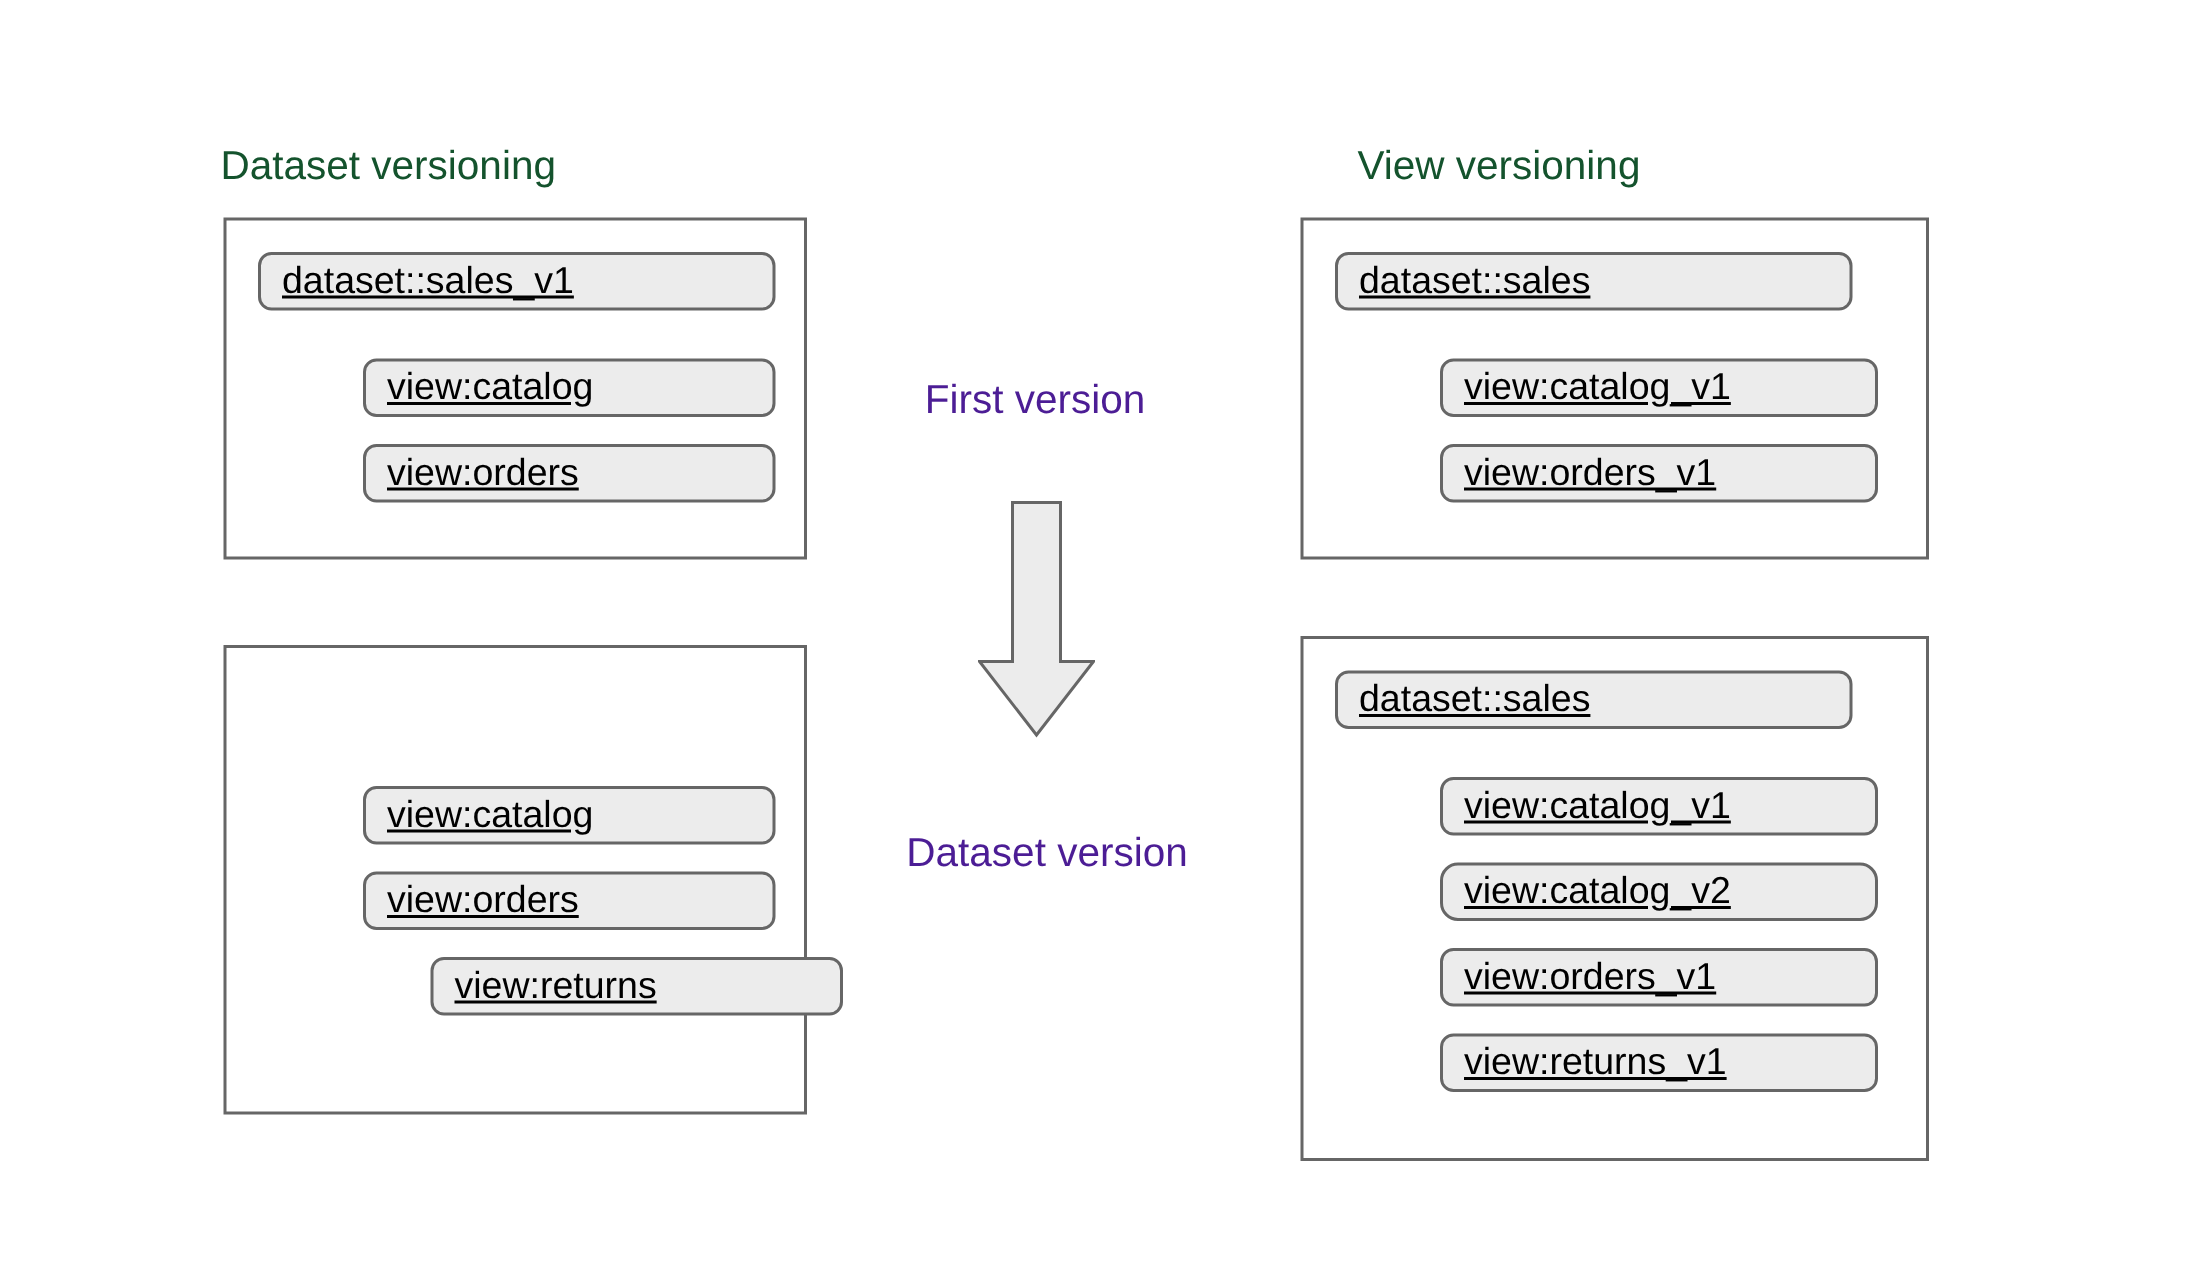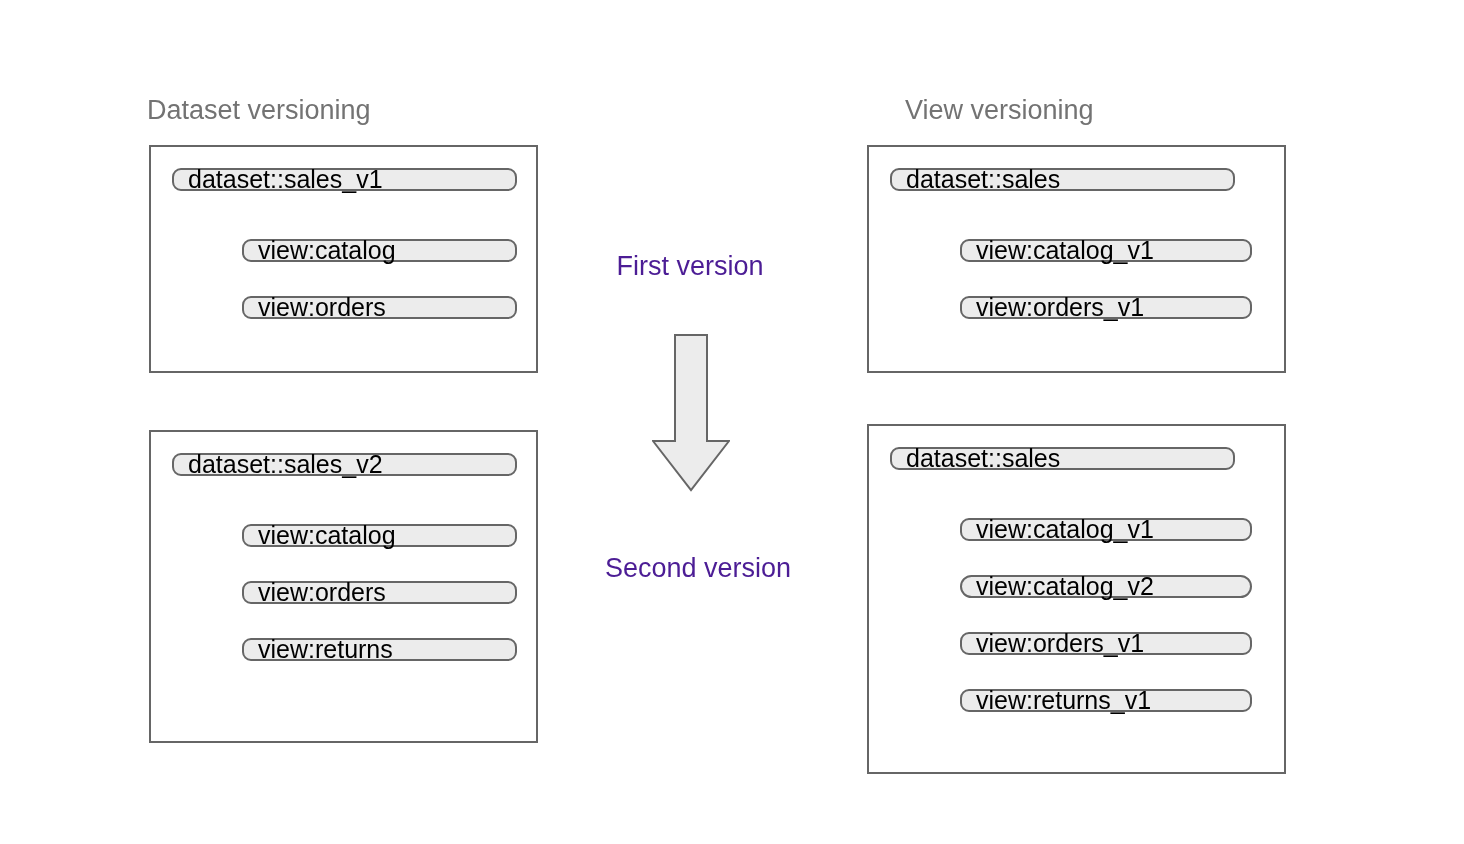--- a/index.html
+++ b/index.html
@@ -17,21 +17,21 @@
     height: 844px;
     background: #ffffff;
     overflow: hidden;
   }
 
   
   .section-title {
     position: absolute;
     font-size: 27px;
     line-height: 1;
-    color: #737373;
+    color: #14532d;
     white-space: nowrap;
   }
   #title-dataset { left: 147px; top: 97px; }
   #title-view    { left: 886px; top: 97px; margin-left: 19px; }
 
   
   .group-box {
     position: absolute;
     box-sizing: border-box;
     border: 2px solid #666666;
@@ -44,41 +44,42 @@
 
   
   .pill {
     position: absolute;
     box-sizing: border-box;
     border: 2px solid #666666;
     border-radius: 9px;
     background: #ececec;
     display: flex;
     align-items: center;
-    height: 23px;
+    height: 39px;
     padding-left: 14px;
     font-size: 25px;
     line-height: 1;
     color: #000000;
     white-space: nowrap;
+    text-decoration: underline;
   }
   .pill.dataset-pill { }
   .pill.view-pill { }
 
   
   #group-dataset-v1 .dataset-pill { left: 21px; top: 21px; width: 345px; }
   #group-dataset-v1 .view-pill    { left: 91px; width: 275px; }
   #group-dataset-v1 .vp0 { top: 92px; }
   #group-dataset-v1 .vp1 { top: 149px; }
 
   #group-dataset-v2 .dataset-pill { left: 21px; top: 21px; width: 345px; }
   #group-dataset-v2 .view-pill    { left: 91px; width: 275px; }
   #group-dataset-v2 .vp0 { top: 92px; }
   #group-dataset-v2 .vp1 { top: 149px; }
-  #group-dataset-v2 .vp2 { top: 206px; }
+  #group-dataset-v2 .vp2 { top: 206px; margin-left: 45px; }
 
   
   #group-view-v1 .dataset-pill { left: 21px; top: 21px; width: 345px; }
   #group-view-v1 .view-pill    { left: 91px; width: 292px; }
   #group-view-v1 .vp0 { top: 92px; }
   #group-view-v1 .vp1 { top: 149px; }
 
   #group-view-v2 .dataset-pill { left: 21px; top: 21px; width: 345px; }
   #group-view-v2 .view-pill    { left: 91px; width: 292px; }
   #group-view-v2 .vp0 { top: 92px; }
@@ -115,21 +116,20 @@
 
   <div class="section-title" id="title-view">View versioning</div>
 
   <div class="group-box" id="group-dataset-v1">
     <div class="pill dataset-pill">dataset::sales_v1</div>
     <div class="pill view-pill vp0">view:catalog</div>
     <div class="pill view-pill vp1">view:orders</div>
   </div>
 
   <div class="group-box" id="group-dataset-v2">
-    <div class="pill dataset-pill">dataset::sales_v2</div>
     <div class="pill view-pill vp0">view:catalog</div>
     <div class="pill view-pill vp1">view:orders</div>
     <div class="pill view-pill vp2">view:returns</div>
   </div>
 
   <div class="group-box" id="group-view-v1">
     <div class="pill dataset-pill">dataset::sales</div>
     <div class="pill view-pill vp0">view:catalog_v1</div>
     <div class="pill view-pill vp1">view:orders_v1</div>
   </div>
@@ -141,15 +141,15 @@
     <div class="pill view-pill vp2">view:orders_v1</div>
     <div class="pill view-pill vp3">view:returns_v1</div>
   </div>
 
   <div class="center-label" id="label-first">First version</div>
 
   <svg id="version-arrow" viewBox="0 0 78 158">
     <polygon points="23,1 55,1 55,107 77,107 39,156 1,107 23,107" fill="#ececec" stroke="#666666" stroke-width="2" stroke-linejoin="miter"></polygon>
   </svg>
 
-  <div class="center-label" id="label-second">Second version</div>
+  <div class="center-label" id="label-second">Dataset version</div>
 
 </div>
 
 </body></html>

